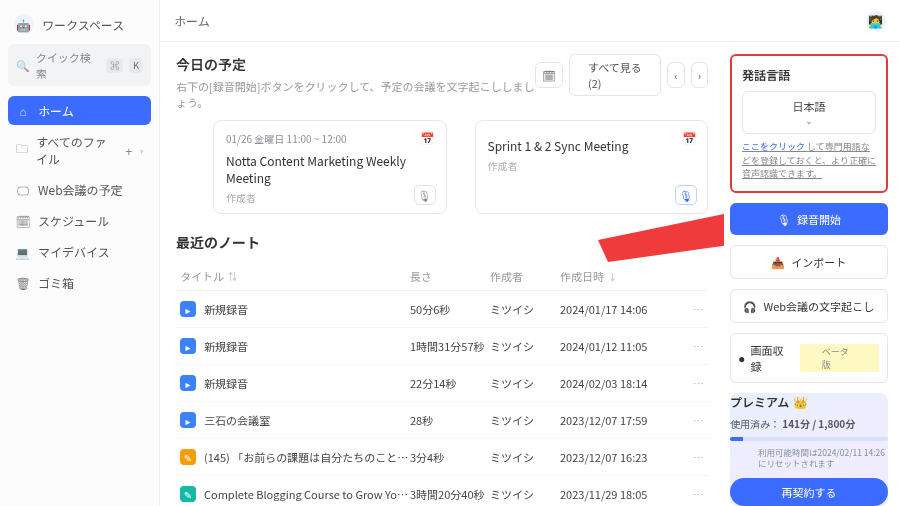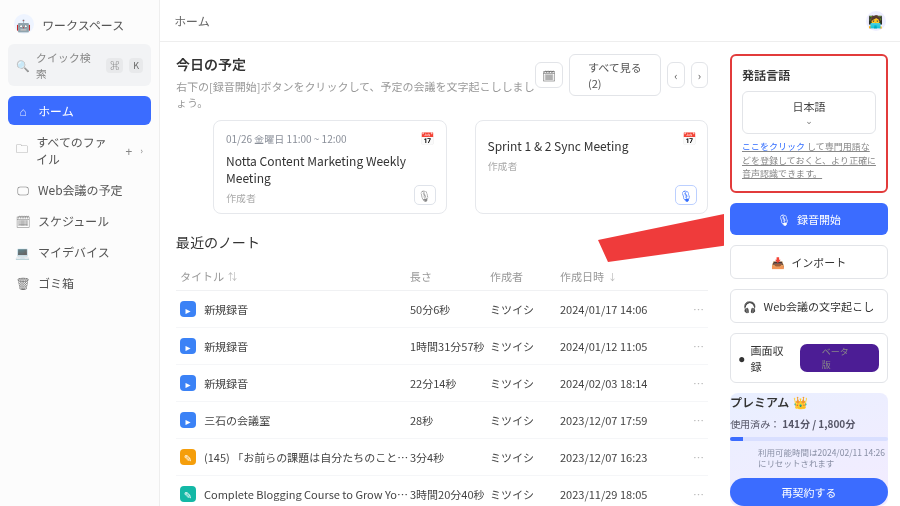--- a/index.html
+++ b/index.html
@@ -37,21 +37,21 @@
   .cards { display:flex; gap:28px;padding-left:37px; }
   .card { flex:1; border:1px solid #e6e8ec; border-radius:8px; padding:10px 12px 8px; position:relative; min-height:78px; }
   .card .time { font-size:10px; color:#8a8f99; }
   .card .title { font-size:12px; font-weight:400; margin-top:6px; color:#333; }
   .card .by { font-size:10px; color:#aaa; margin-top:4px; }
   .card .cal { position:absolute; top:8px; right:10px; color:#2f6bff; font-size:12px; }
   .card .mic { position:absolute; bottom:8px; right:10px; width:22px; height:20px; border:1px solid #dfe3ea; border-radius:5px; display:flex; align-items:center; justify-content:center; font-size:11px; color:#888; background:#fff; cursor:pointer; }
   .card .mic.blue { color:#2f6bff; border-color:#bcd0ff; }
 
   .recent { margin-top:18px; }
-  .recent h2 { font-size:14px; font-weight:400; margin-bottom:10px; }
+  .recent h2 { font-size:14px; font-weight:700; margin-bottom:10px; }
   .thead { display:flex; font-size:11px; color:#999; padding:6px 4px; border-bottom:1px solid #f0f1f3; }
   .col-title  { flex: 0 0 230px; display:flex; align-items:center; gap:4px; }
   .col-len    { flex: 0 0 80px; }
   .col-auth   { flex: 0 0 70px; }
   .col-date   { flex: 0 0 120px; display:flex; align-items:flex-end; gap:4px; }
   .col-dots   { flex: 0 0 24px; text-align:right; }
   .table { display:flex; flex-direction:column; }
   .trow { display:flex; align-items:center; font-size:11px; color:#444; padding:10px 4px; border-bottom:1px solid #f5f6f8; }
   .trow .rico { width:16px; height:16px; border-radius:4px; margin-right:8px; display:inline-flex; align-items:center; justify-content:center; font-size:10px; color:#fff; }
   .rico.blue  { background:#3b82f6; }
@@ -64,21 +64,21 @@
   .right { width:176px; padding:12px 12px 12px 6px; display:flex; flex-direction:column; gap:10px; }
   .langbox { border:2px solid #e23b3b; border-radius:6px; padding:10px; }
   .langbox h3 { font-size:12px; font-weight:600; margin-bottom:8px; }
   .langsel { border:1px solid #e2e4e8; border-radius:6px; padding:6px 8px; font-size:11px; display:flex; align-items:center; justify-content:space-between; color:#444; background:#fff; cursor:pointer;flex-direction:column; }
   .langtip { font-size:9px; color:#888; line-height:1.5; margin-top:6px;text-decoration:underline; }
   .langtip .lk { color:#2f6bff; }
 
   .btn { border-radius:6px; padding:8px; font-size:11px; display:flex; align-items:center; justify-content:center; gap:6px; cursor:pointer; }
   .btn.primary { background:#3b6cff; color:#fff; }
   .btn.ghost { background:#fff; border:1px solid #e2e4e8; color:#333; }
-  .btn .pill { background:#4c1d95; color:#888; font-size:9px; padding:1px 22px; border-radius:7px; }
+  .btn .pill { background:#fef9c3; color:#888; font-size:9px; padding:1px 22px; border-radius:1px; }
 
   .premium { background:linear-gradient(160deg,#e9efff 0%, #f3ecff 100%); border-radius:8px; padding:0; font-size:10px; color:#556; }
   .premium .pt { font-size:12px; font-weight:600; color:#333; display:flex; align-items:center; gap:4px; }
   .premium .bar { height:4px; background:#d9dfff; border-radius:3px; margin:6px 0; overflow:hidden; }
   .premium .bar > i { display:block; height:100%; width:8%; background:#3b6cff; }
   .premium .note { font-size:8.5px; color:#8a90a6; line-height:1.4;margin-left:28px; }
   .premium .act { margin-top:8px; background:#3b6cff; color:#fff; text-align:center; padding:6px; border-radius:14px; font-size:11px; cursor:pointer; }
 
   
   .arrow { position:absolute; left:438px; top:120px; width:260px; height:110px; pointer-events:none; }

